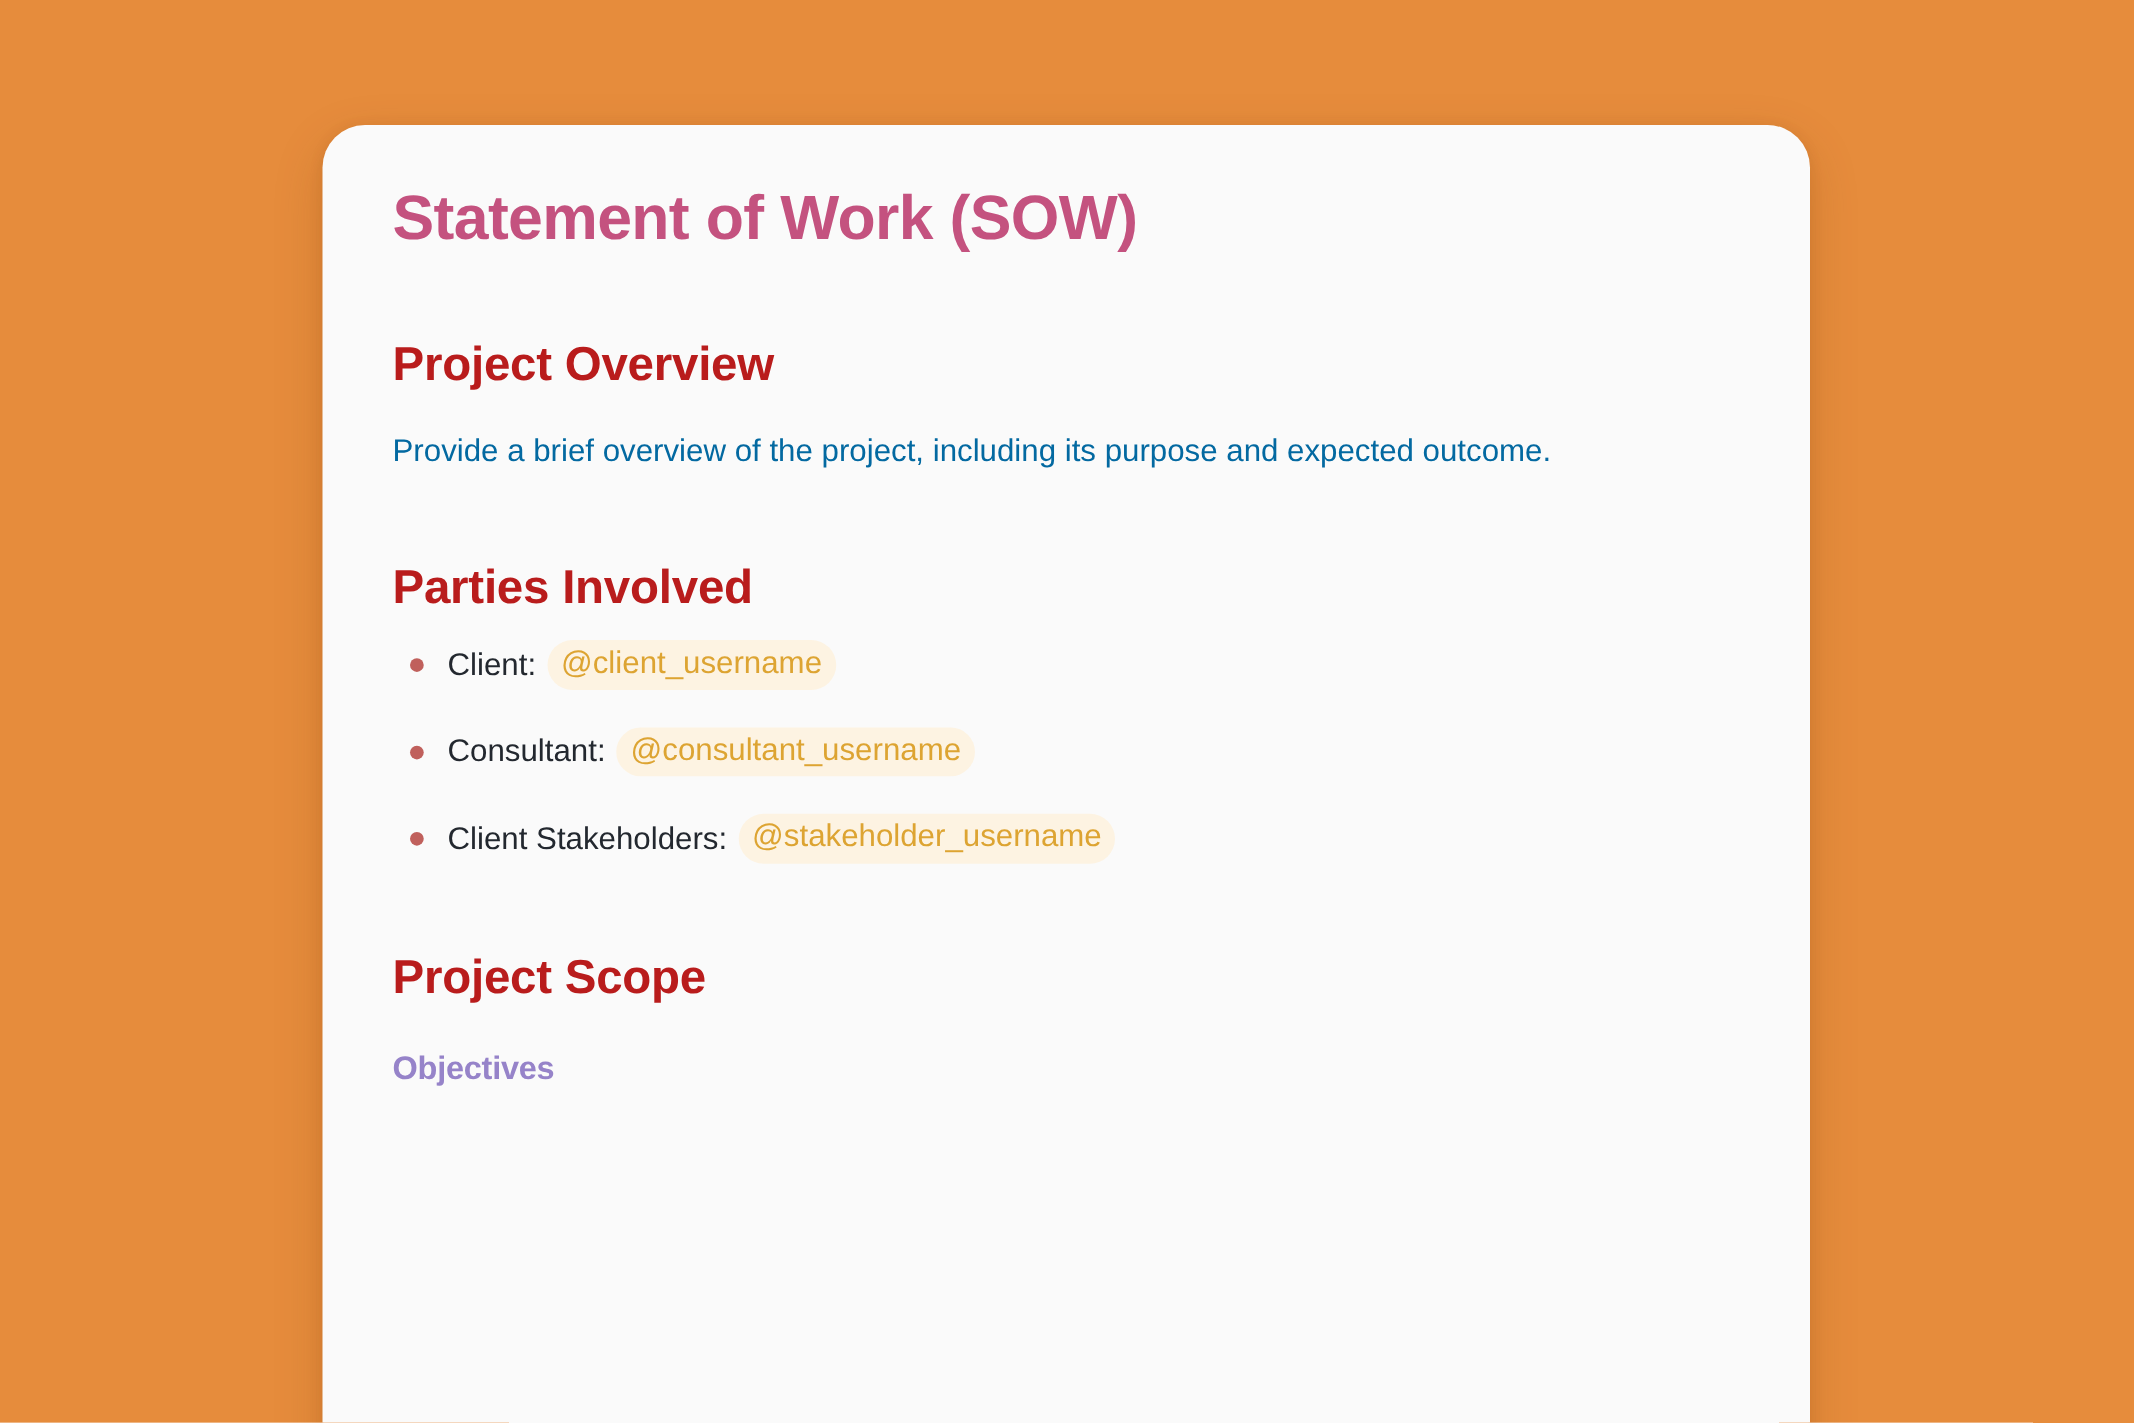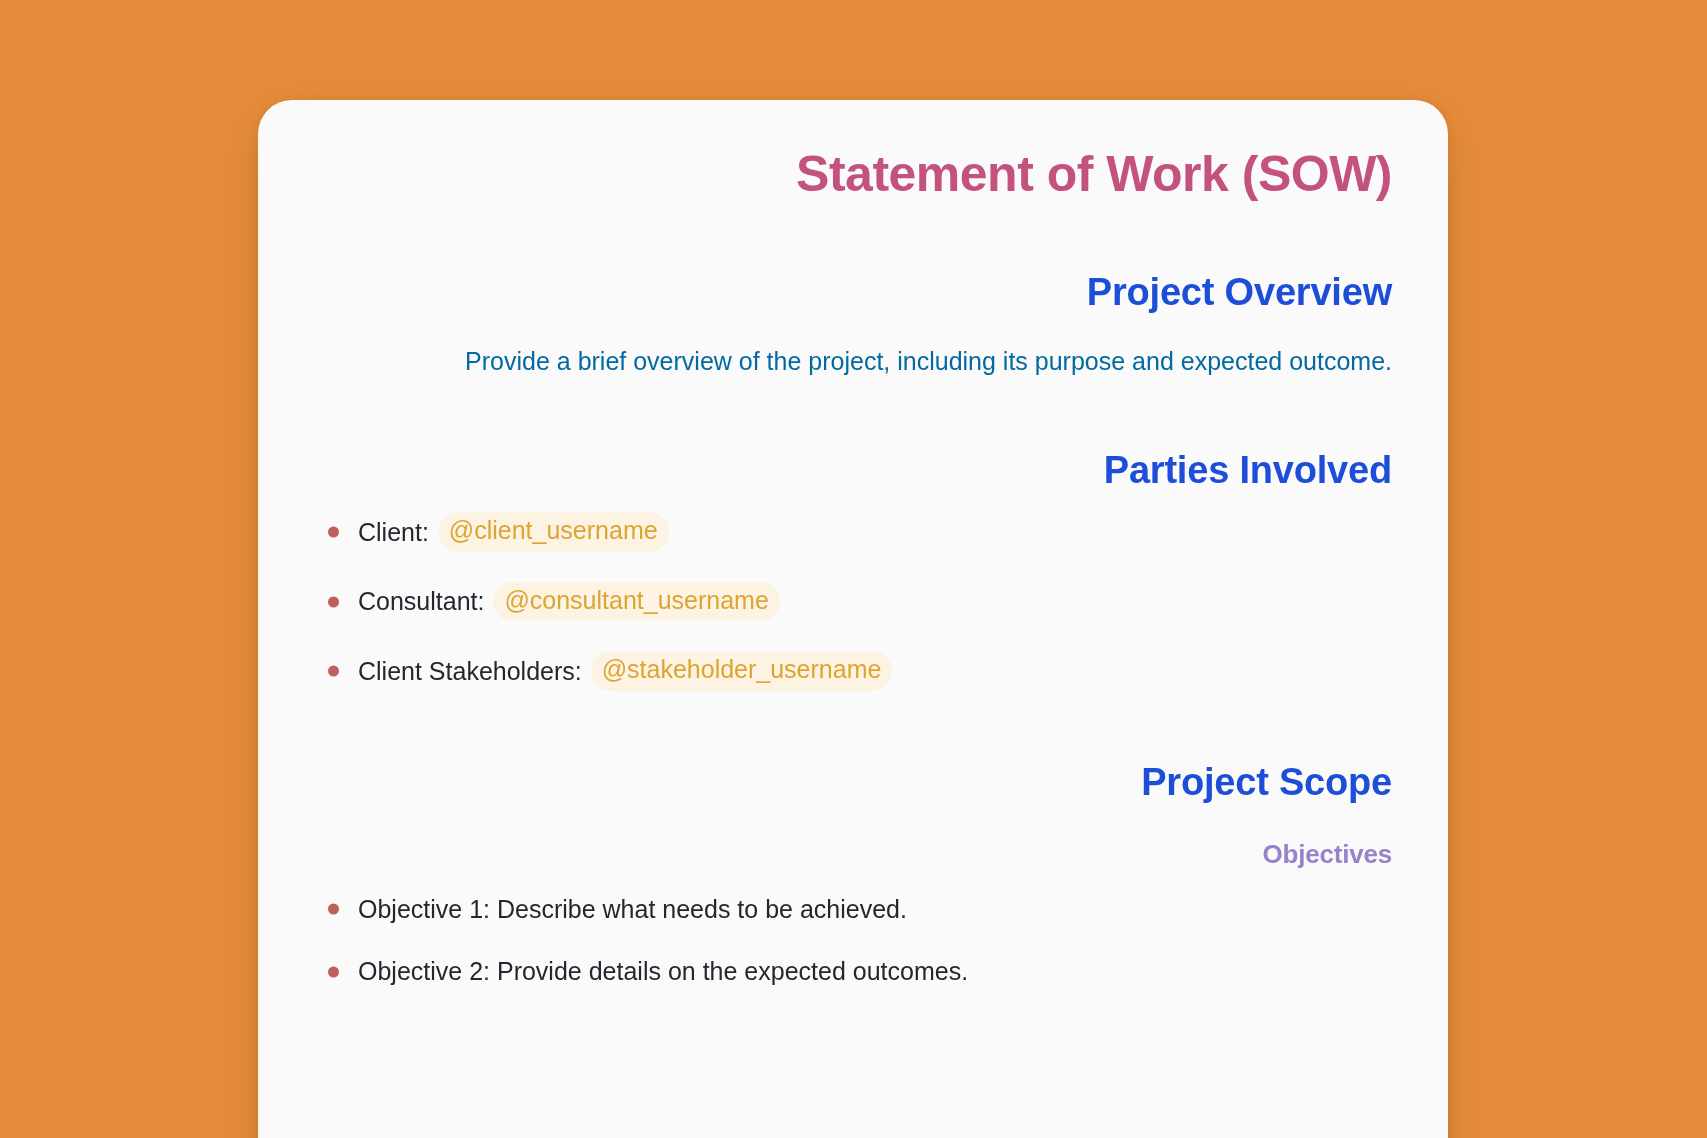--- a/index.html
+++ b/index.html
@@ -33,38 +33,37 @@
     border-radius: 34px 34px 0 0;
     box-shadow: 0 14px 40px rgba(120, 60, 10, 0.20),
                 0 2px 10px rgba(120, 60, 10, 0.12);
     padding: 0 0 60px 0;
     box-sizing: border-box;
     overflow: hidden;
   }
 
   .doc-inner {
     padding: 44px 56px 0 56px;
-    text-align: right;
   }
 
   
   .doc-title {
     font-size: 50px;
     font-weight: bold;
     color: #c4527f;
     letter-spacing: -0.5px;
     margin: 0;
     padding: 0;
     line-height: 1.22;
   }
 
   .h2 {
     font-size: 38px;
     font-weight: bold;
-    color: #1d4ed8;
+    color: #b91c1c;
     margin: 0;
     padding: 0;
     line-height: 1.25;
     letter-spacing: -0.2px;
   }
 
   .h3 {
     font-size: 26px;
     font-weight: bold;
     color: #9683c9;
@@ -181,31 +180,18 @@
         </ul>
       </section>
 
       <div class="sp-block"></div>
 
       <section>
         <h2 class="h2">Project Scope</h2>
         <div class="sp-scope-obj"></div>
         <h3 class="h3">Objectives</h3>
         <div class="sp-obj-list"></div>
-        <ul class="bullets">
-
-          <li>
-            <span class="bullet-dot"></span>
-            <span class="li-label">Objective 1: Describe what needs to be achieved.</span>
-          </li>
-
-          <li>
-            <span class="bullet-dot"></span>
-            <span class="li-label">Objective 2: Provide details on the expected outcomes.</span>
-          </li>
-
-        </ul>
       </section>
 
     </div>
   </div>
 
 </div>
 
 </body></html>

